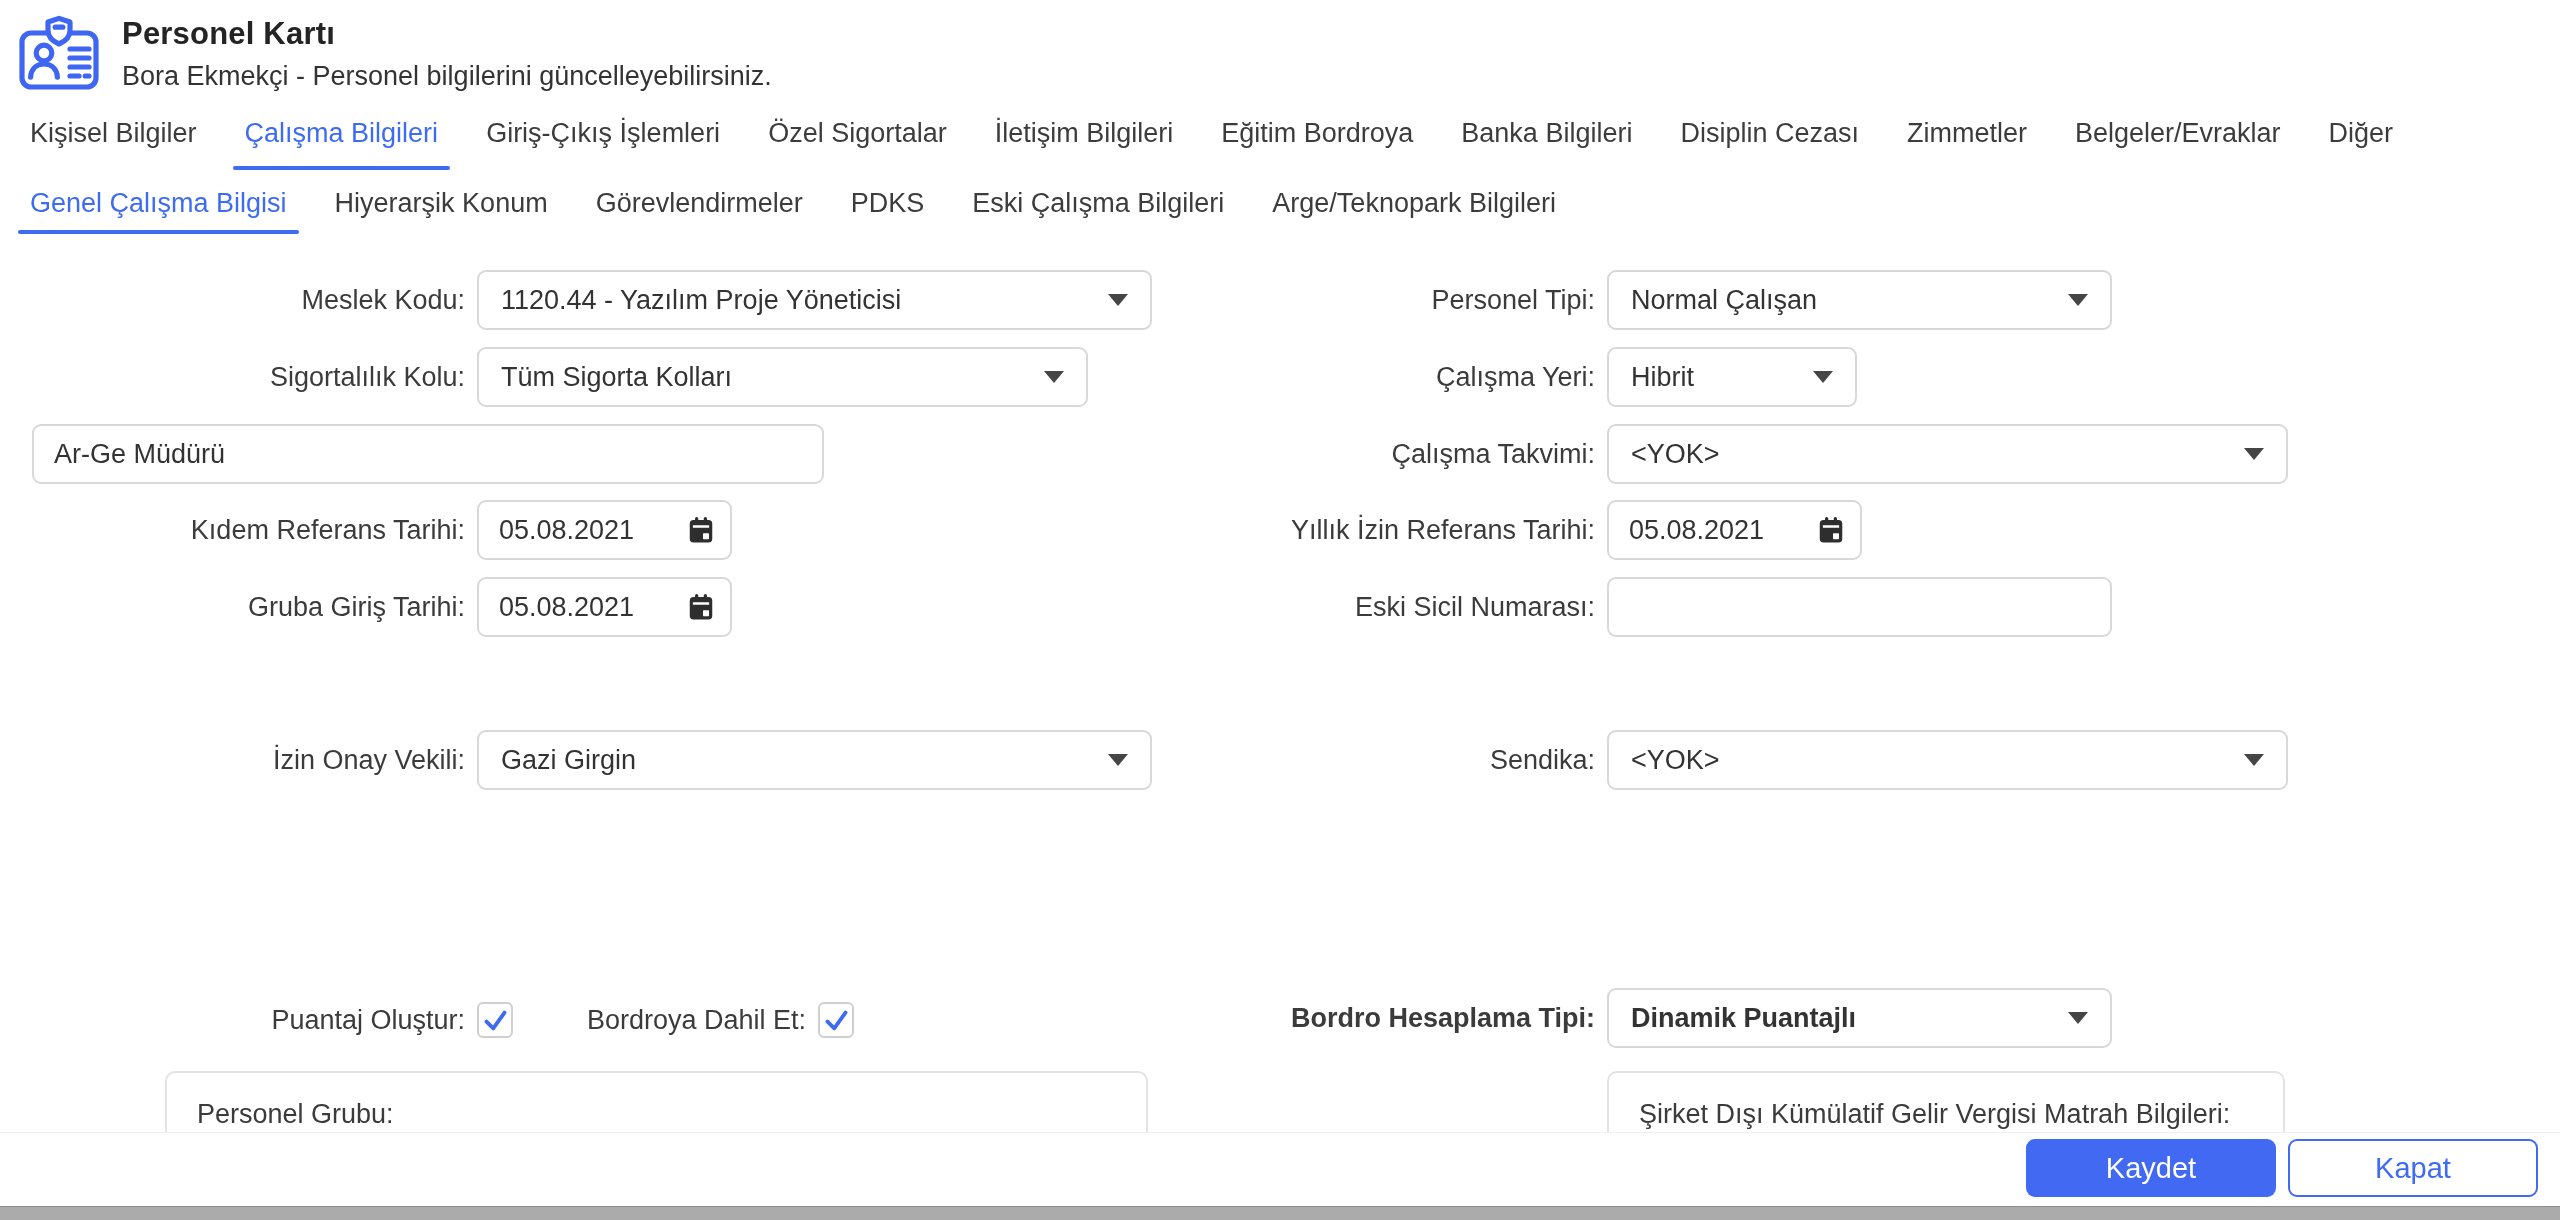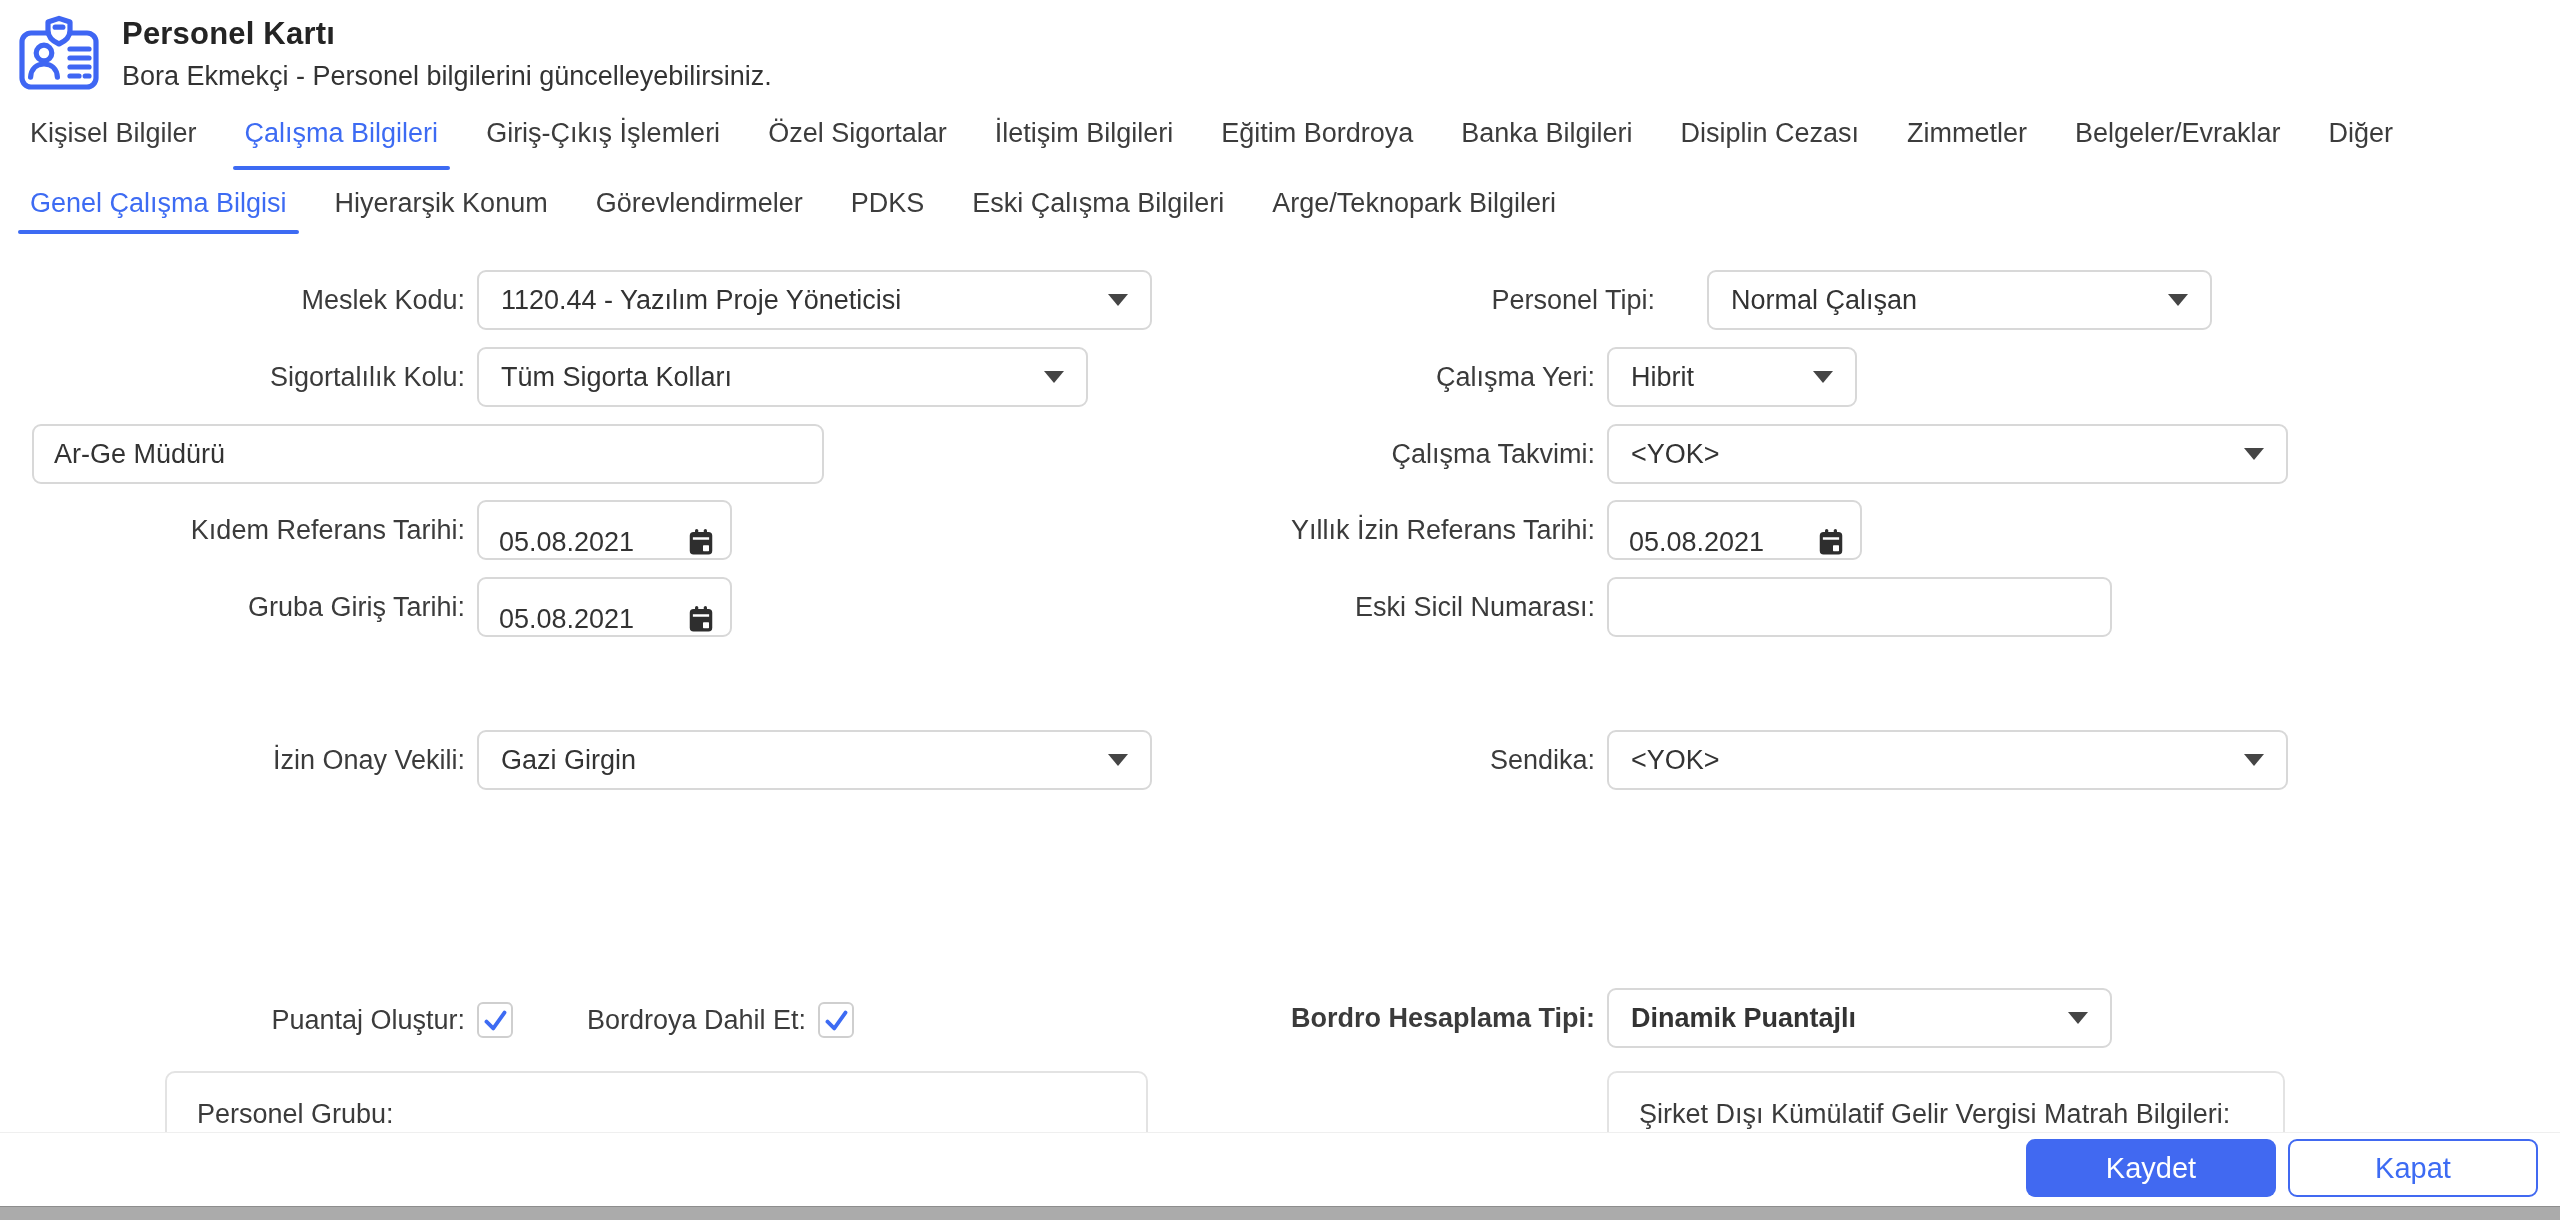--- a/index.html
+++ b/index.html
@@ -29,21 +29,21 @@
   .row{position:absolute;display:flex;align-items:center;height:60px;}
   .lbl{flex:none;width:445px;text-align:right;font-size:27px;color:#3b3b3b;}
   .row.rcol .lbl{width:315px;}
   .ctrl{margin-left:12px;height:60px;box-sizing:border-box;background:#fff;
         border:2px solid #d8d8d8;border-radius:9px;display:flex;align-items:center;
         font-size:27px;color:#333;}
   .select{justify-content:space-between;padding:0 22px;cursor:pointer;}
   .caret{flex:none;margin-left:18px;width:0;height:0;
          border-left:10px solid transparent;border-right:10px solid transparent;
          border-top:12px solid #454545;}
-  .date{justify-content:space-between;padding:0 14px 0 20px;cursor:pointer;align-items:flex-end;}
+  .date{justify-content:space-between;padding:0 14px 0 20px;cursor:pointer;}
   .date svg{flex:none;margin-left:14px;display:block;}
   .text-input{margin-left:12px;height:60px;box-sizing:border-box;border:2px solid #d8d8d8;
         border-radius:9px;padding:0 20px;font-size:27px;color:#333;background:#fff;
         font-family:inherit;outline:none;}
   .checkbox{flex:none;width:36px;height:36px;margin-left:12px;box-sizing:border-box;
         border:2px solid #cfcfcf;border-radius:6px;background:#fff;display:flex;
         align-items:center;justify-content:center;cursor:pointer;}
   .lbl2{font-size:27px;color:#3b3b3b;margin-left:74px;}
 
   
@@ -174,21 +174,21 @@
       </svg>
     </div>
     <span class="lbl2">Bordroya Dahil Et:</span>
     <div class="checkbox">
       <svg width="27" height="27" viewBox="0 0 24 24">
         <path d="M4 13 l6 6 L20 5" stroke="#3d6bf3" stroke-width="3.4" fill="none" stroke-linecap="round" stroke-linejoin="round"></path>
       </svg>
     </div>
   </div>
 
-  <div class="row rcol" style="left:1340px;top:270px;gap:40px;">
+  <div class="row rcol" style="left:1280px;top:270px;">
     <span class="lbl">Personel Tipi:</span>
     <div class="ctrl select" style="width:505px;">
       <span>Normal Çalışan</span>
       <span class="caret"></span>
     </div>
   </div>
 
   <div class="row rcol" style="left:1280px;top:347px;">
     <span class="lbl">Çalışma Yeri:</span>
     <div class="ctrl select" style="width:250px;">

